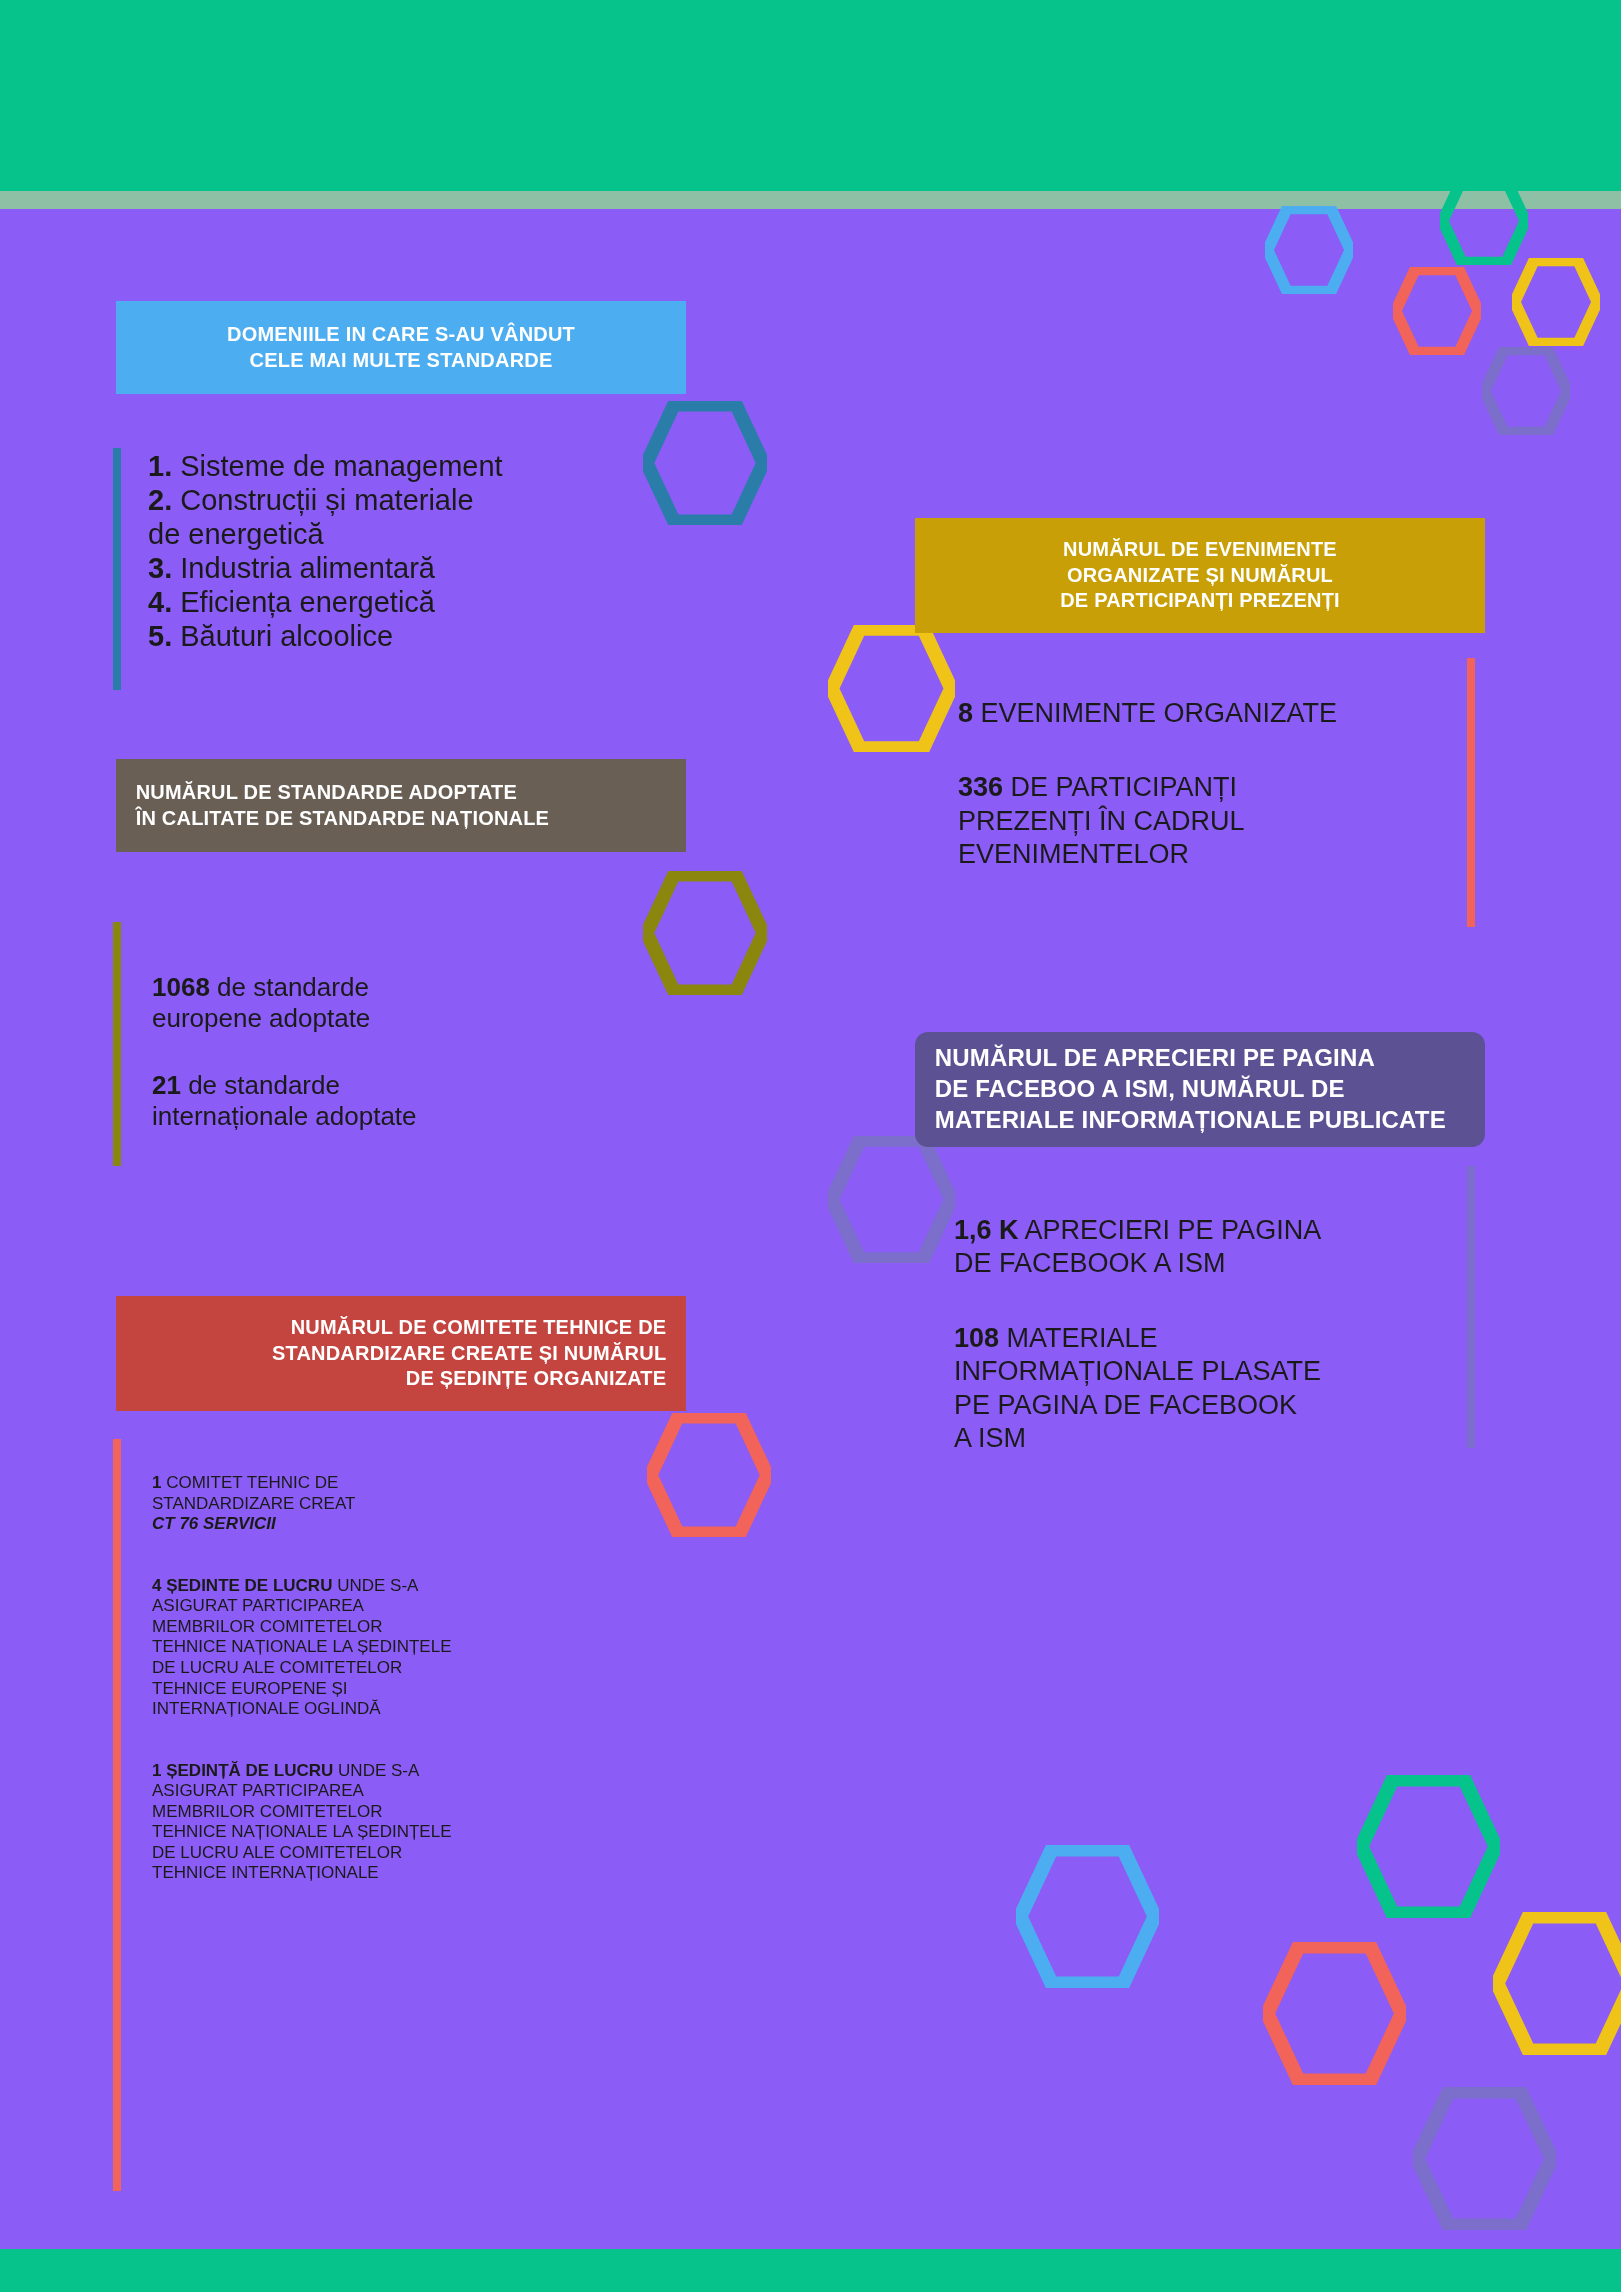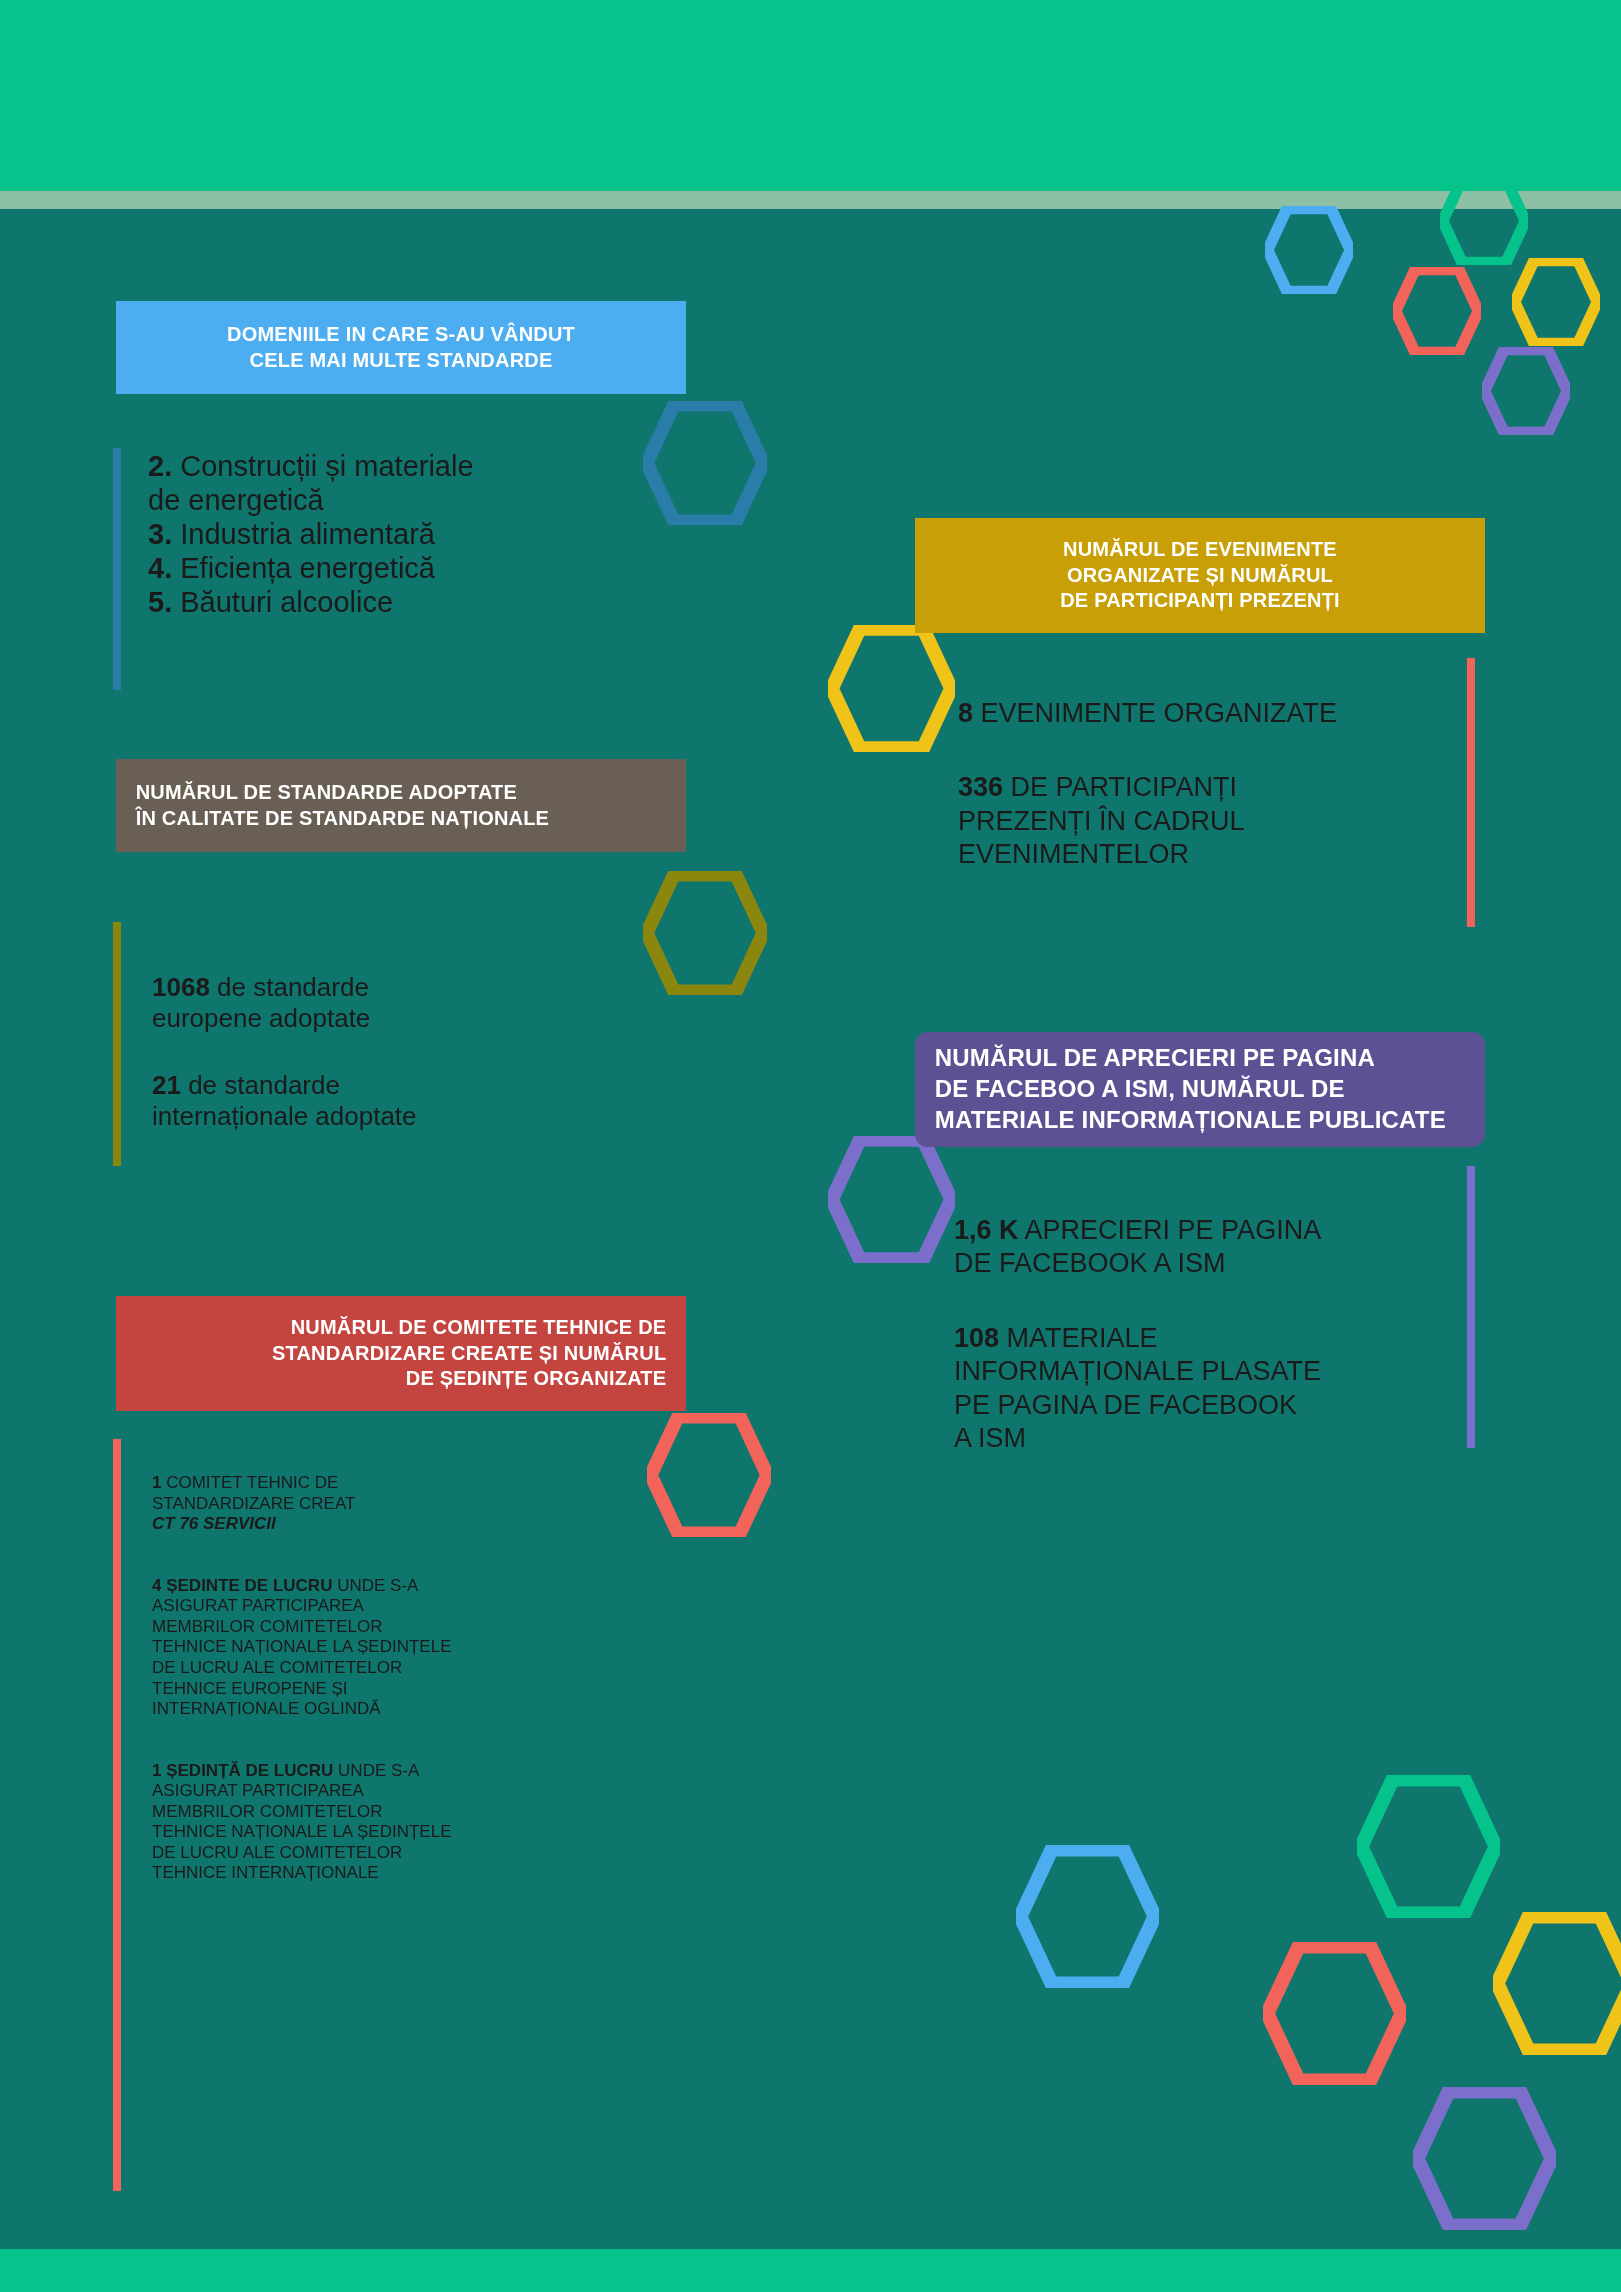--- a/index.html
+++ b/index.html
@@ -5,21 +5,21 @@
   * { box-sizing: border-box; margin: 0; padding: 0; }
   html, body {
     width: 1621px; height: 2293px;
     background: #ffffff;
     font-family: "Liberation Sans", sans-serif;
     overflow: hidden;
   }
   #poster {
     position: relative;
     width: 1621px; height: 2293px;
-    background: #0f766e;
+    background: #8b5cf6;
     overflow: hidden;
   }
 
   
   .top-banner {
     position: absolute; left: 0; top: 0;
     width: 1621px; height: 191px;
     background: #06C38C;
     z-index: 6;
   }
@@ -179,20 +179,21 @@
   <svg class="hex" style="left:828px; top:1136px; z-index:3;" width="127" height="127" viewBox="0 0 100 100">
     <polygon points="25,3 75,3 97,50 75,97 25,97 3,50" fill="none" stroke="#7B6FCB" stroke-width="11"></polygon>
   </svg>
 
   <div class="sec-head h-blue">
     <span>DOMENIILE IN CARE S-AU VÂNDUT</span>
     <span>CELE MAI MULTE STANDARDE</span>
   </div>
   <div class="accent-bar bar-blue"></div>
   <div class="body-block txt-domenii">
+    <p><span class="b">1.</span> <span>Sisteme de management</span></p>
     <p><span class="b">2.</span> <span>Construcții și materiale</span></p>
     <p><span>de energetică</span></p>
     <p><span class="b">3.</span> <span>Industria alimentară</span></p>
     <p><span class="b">4.</span> <span>Eficiența energetică</span></p>
     <p><span class="b">5.</span> <span>Băuturi alcoolice</span></p>
   </div>
 
   <div class="sec-head h-brown">
     <span>NUMĂRUL DE STANDARDE ADOPTATE</span>
     <span>ÎN CALITATE DE STANDARDE NAȚIONALE</span>

